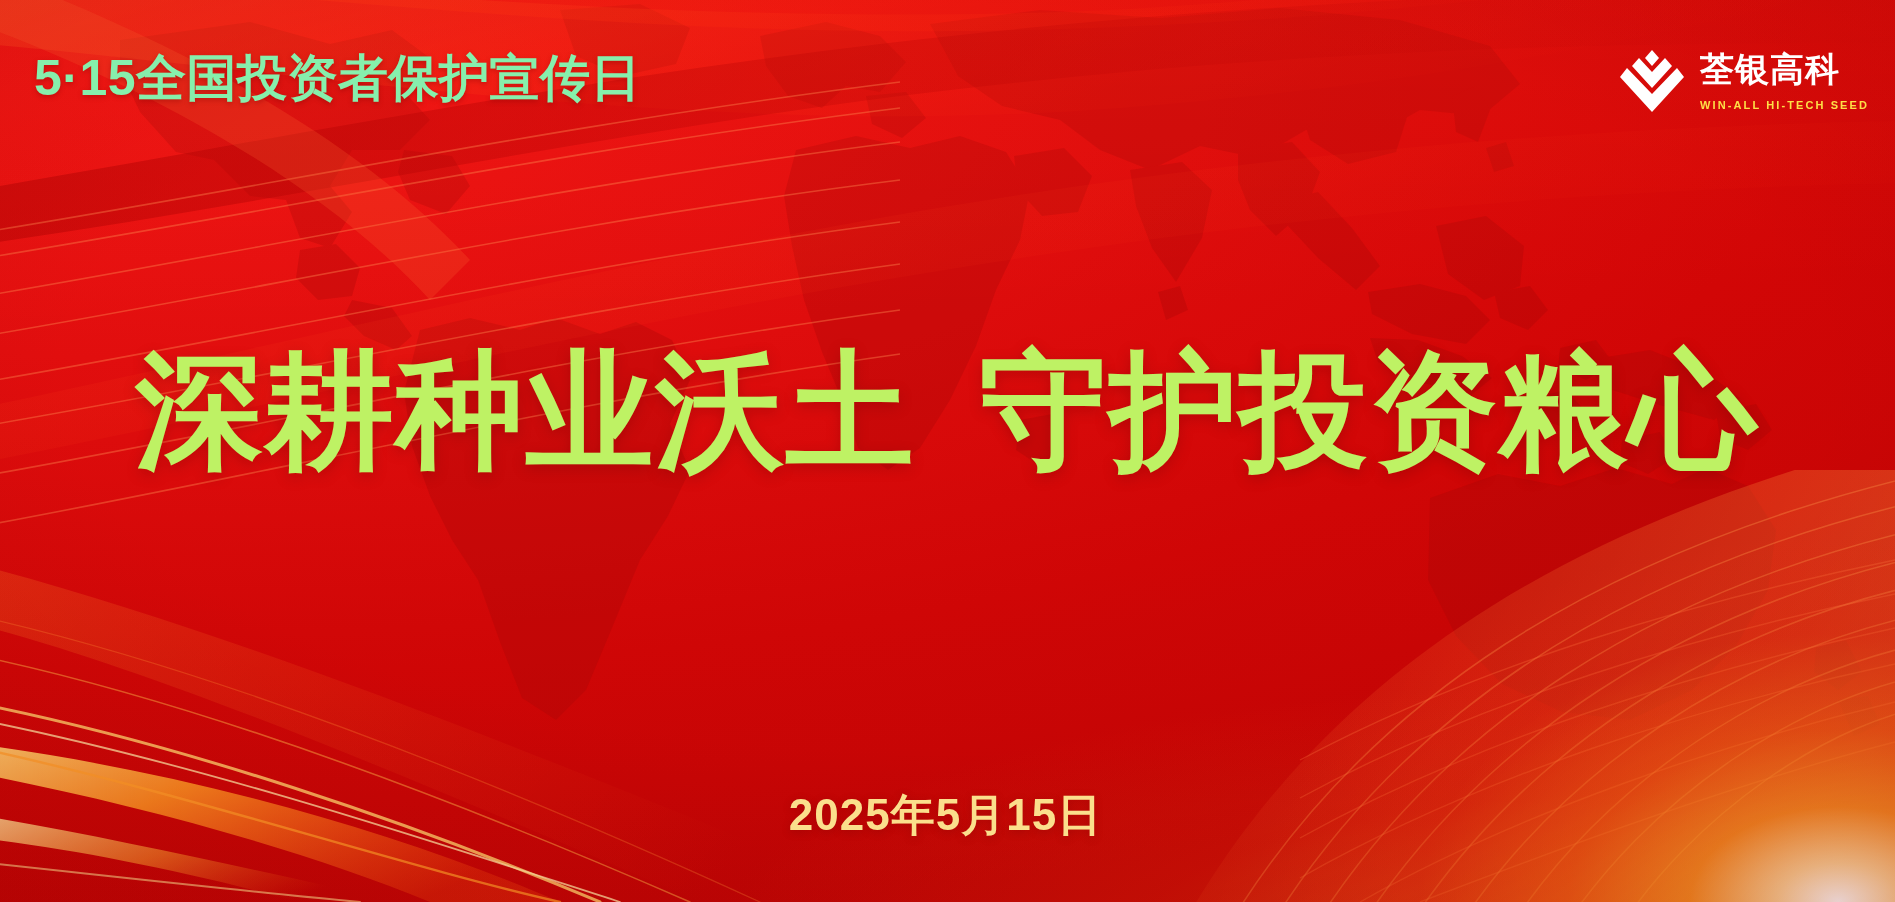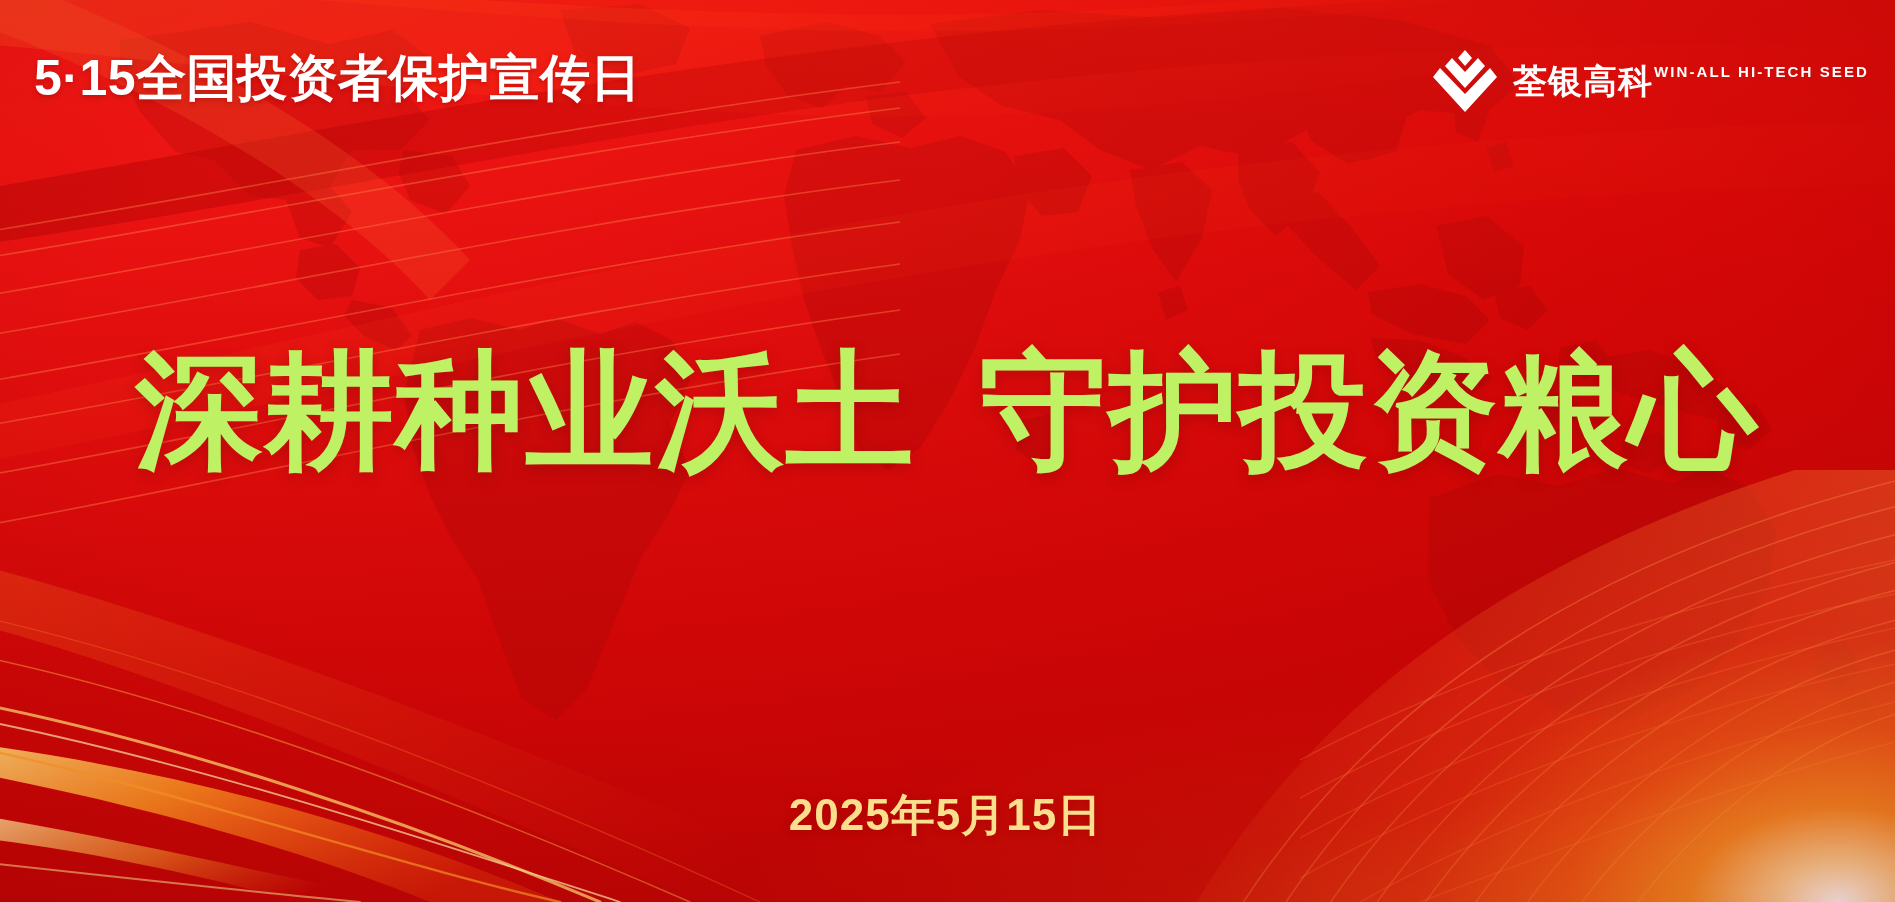--- a/index.html
+++ b/index.html
@@ -64,49 +64,49 @@
 
   
   .header-kicker {
     position: absolute;
     left: 34px;
     top: 53px;
     font-size: 50px;
     line-height: 1;
     font-weight: 700;
     letter-spacing: 0.5px;
-    color: #ffffff;
+    color: #86efac;
     white-space: nowrap;
     text-shadow: 0 2px 5px rgba(120,0,0,0.35);
   }
 
   .brand {
     position: absolute;
     right: 26px;
     top: 48px;
     display: flex;
     align-items: center;
     gap: 16px;
     height: 66px;
   }
   .brand-mark { width: 64px; height: 62px; flex: 0 0 auto; display:block; }
-  .brand-text { display: flex; flex-direction: row; gap: 1px; }
+  .brand-text { display: flex; flex-direction: column; gap: 14px; }
   .brand-cn {
     font-size: 34px;
     line-height: 1;
     font-weight: 700;
     color: #ffffff;
     letter-spacing: 1px;
     white-space: nowrap;
   }
   .brand-en {
-    font-size: 15px;
+    font-size: 11px;
     line-height: 1;
     font-weight: 700;
-    color: #ffffff;
+    color: #fde047;
     letter-spacing: 2.1px;
     white-space: nowrap;
   }
 
   .main-title {
     position: absolute;
     left: 0;
     right: 0;
     top: 338px;
     text-align: center;

